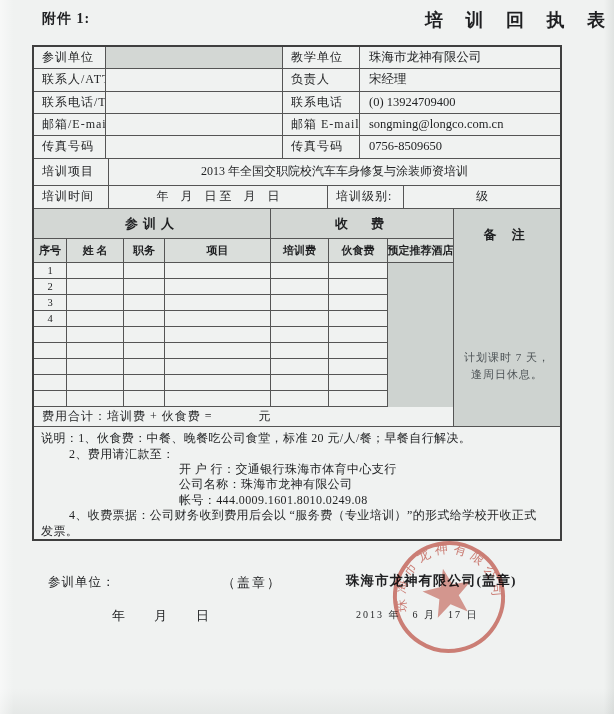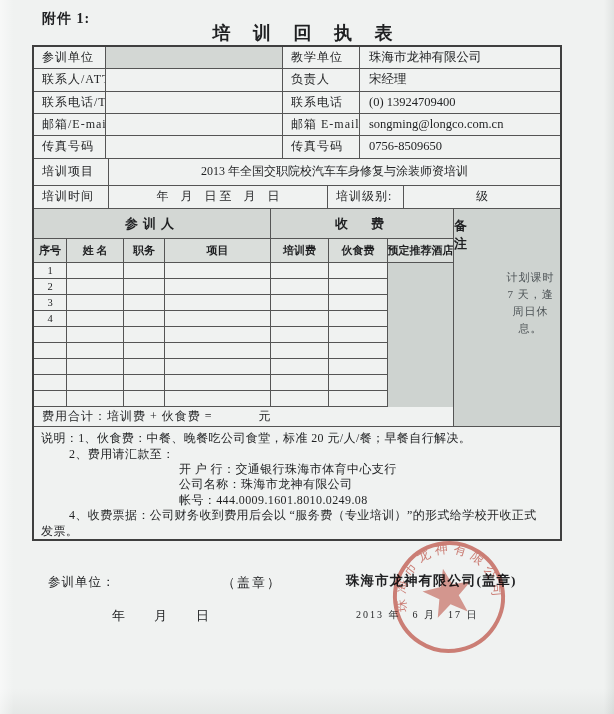--- a/index.html
+++ b/index.html
@@ -4,21 +4,21 @@
 <style>
   html,body{margin:0;padding:0;}
   body{width:614px;height:714px;overflow:hidden;
        font-family:"Liberation Serif","DejaVu Serif",serif;color:#1f2022;}
   .page{position:relative;width:614px;height:714px;
         background:#f0f2f1;
         background-image:linear-gradient(90deg, rgba(255,255,255,.5) 0, rgba(255,255,255,0) 14px),
                          linear-gradient(270deg, rgba(90,100,95,.10) 0, rgba(90,100,95,0) 10px),
                          linear-gradient(0deg, rgba(90,100,95,.07) 0, rgba(90,100,95,0) 26px);}
   .attach{position:absolute;left:42px;top:10px;font-size:14px;font-weight:bold;letter-spacing:1px;}
-  .title{position:absolute;left:0;top:21px;width:614px;text-align:center;
+  .title{position:absolute;left:0;top:8px;width:614px;text-align:right;
          font-size:18px;font-weight:bold;letter-spacing:9px;}
   
   .form{position:absolute;left:32px;top:45px;width:530px;height:496px;
         border:2px solid #3f3f3f;box-sizing:border-box;display:flex;flex-direction:column;}
   .row{display:flex;box-sizing:border-box;border-bottom:1px solid #555;}
   .cell{box-sizing:border-box;border-right:1px solid #555;display:flex;align-items:center;
         font-size:12px;overflow:hidden;white-space:nowrap;}
   .cell.last{border-right:none;}
   .lab{padding-left:8px;letter-spacing:1px;}
   .val{padding-left:9px;font-size:12.5px;}
@@ -41,21 +41,21 @@
   .c-f1{width:58px;} .c-f2{width:59px;} .c-hotel{width:65px;font-size:9px;letter-spacing:0;}
   .dataarea{display:flex;}
   .drows{width:354px;}
   .drow{height:16px;}
   .drow .cell{font-size:10.5px;height:100%;}
   .drow .c-f2{border-right:1px solid #555;}
   .hotelmerge{width:65px;height:144px;background:#ced3d0;box-sizing:border-box;}
   .totalrow{height:19px;border-bottom:none;display:flex;align-items:center;font-size:12px;}
   .totalrow .tl{padding-left:8px;letter-spacing:1px;}
   .totalrow .gap{display:inline-block;width:46px;}
-  .remark{width:106px;background:#ced3d0;display:flex;flex-direction:row;box-sizing:border-box;gap:28px;}
+  .remark{width:106px;background:#ced3d0;display:flex;flex-direction:column;box-sizing:border-box;gap:28px;}
   .remark-h{height:52px;display:flex;align-items:center;justify-content:center;
             font-size:13px;font-weight:bold;letter-spacing:6px;}
   .remark-note{margin-top:60px;padding:0 5px;font-size:11px;line-height:17px;
                color:#4d5356;text-align:center;letter-spacing:1px;}
   
   .notes{flex:1;box-sizing:border-box;padding:4px 5px 0 5px;font-size:12px;line-height:15.4px;
          letter-spacing:.4px;white-space:nowrap;}
   .notes div{overflow:hidden;}
   .ind1{padding-left:30px;} .ind2{padding-left:140px;} .ind0{padding-left:2px;}
   

